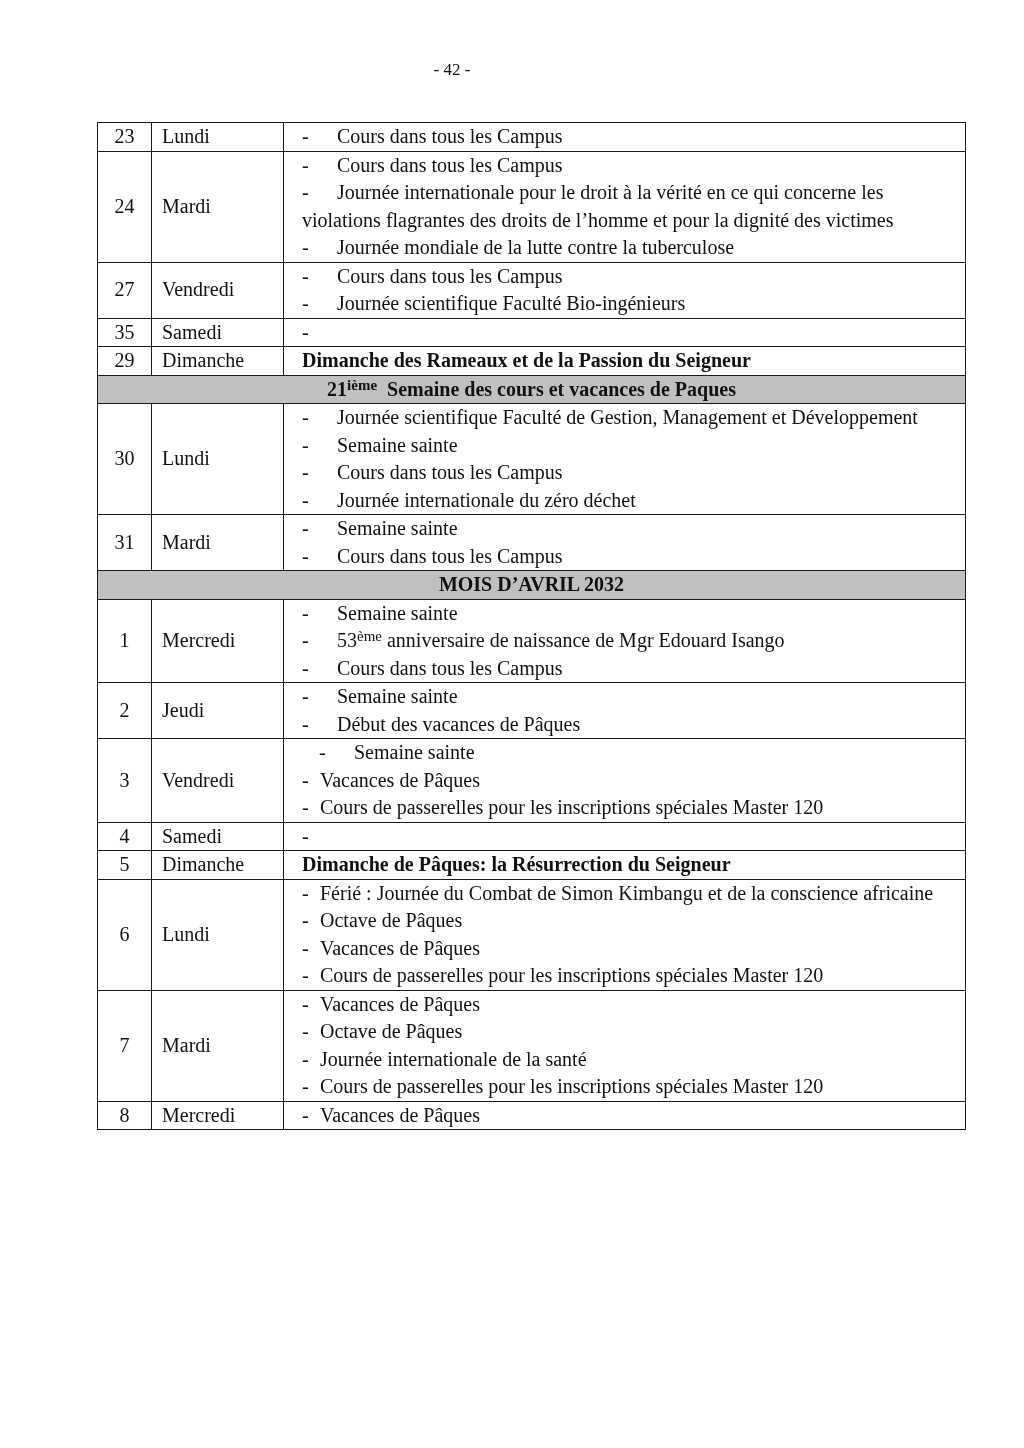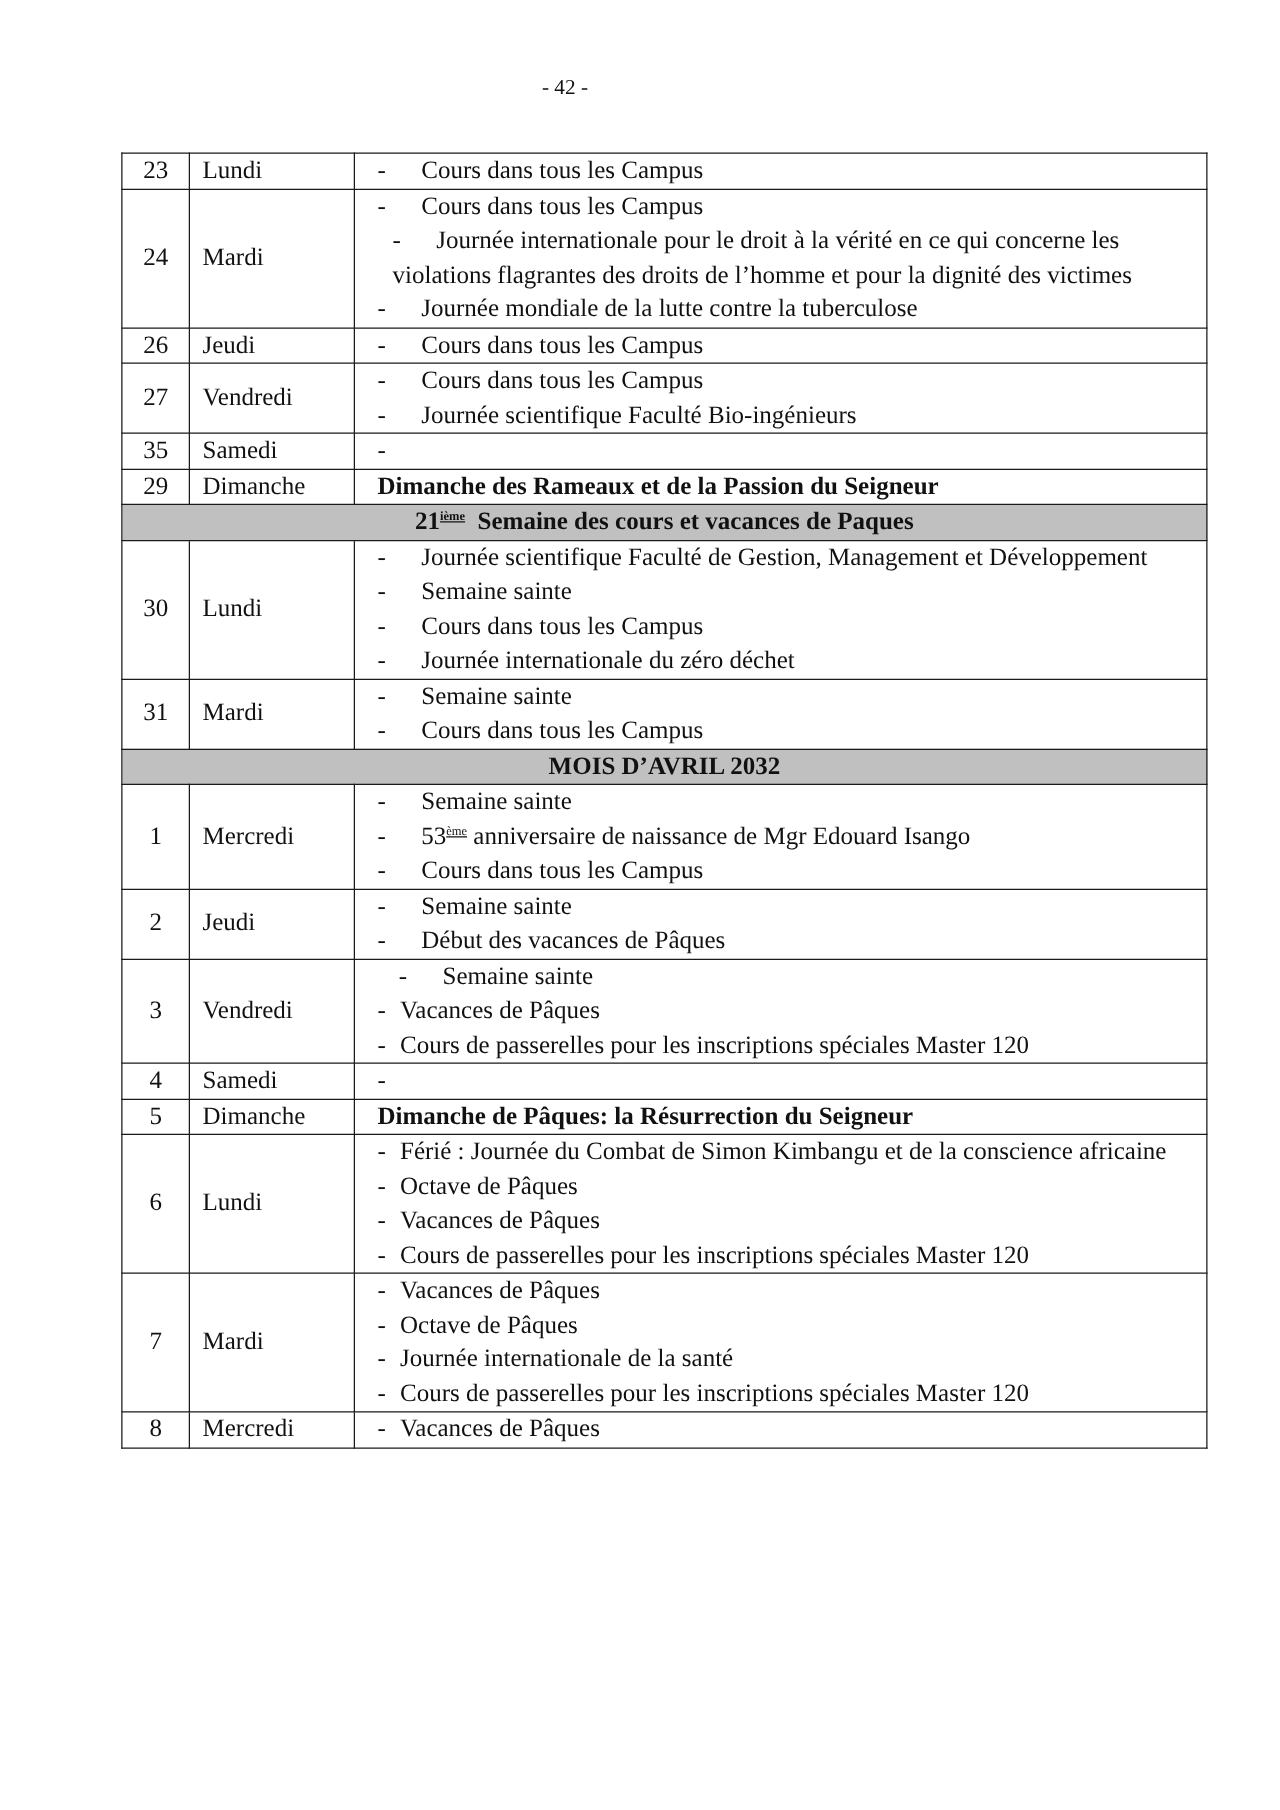--- a/index.html
+++ b/index.html
@@ -15,50 +15,43 @@
     td.events { padding: 0 8px 0 18px !important; }
     .ev { display: block; }
     .ev.indent { padding-left: 35px; text-indent: -35px; }
     .ev.indent .dash { display: inline-block; width: 35px; text-indent: 0; }
     .ev.wrap { padding-left: 0; }
     .ev.wrap .dash { display: inline-block; width: 35px; }
     .ev.short { padding-left: 18px; text-indent: -18px; }
     .ev.short .dash { display: inline-block; width: 18px; text-indent: 0; }
     .bold { font-weight: bold; }
     tr.section td { background: #c0c0c0; text-align: center; font-weight: bold; }
-    sup { font-size: 10px; vertical-align: top; position: relative; top: -4px; text-decoration: underline; }
+    sup { font-size: 15px; vertical-align: top; position: relative; top: -4px; }
   </style>
 </head>
 <body>
 
 <div class="page-number">- 42 -</div>
 
 <table class="cal">
   <tbody id="cal-body">
       <tr>
         <td class="num">23</td>
         <td class="day">Lundi</td>
         <td class="events">
           <span class="ev indent"><span class="dash">-</span><span>Cours dans tous les Campus</span></span>
         </td>
       </tr>
       <tr>
         <td class="num">24</td>
         <td class="day">Mardi</td>
         <td class="events">
           <span class="ev indent"><span class="dash">-</span><span>Cours dans tous les Campus</span></span>
-          <span class="ev wrap" style="margin-left: 12px; padding-left: 0px; text-indent: 0px;"><span class="dash" style="width: 35px; padding-left: 0px;">-</span><span>Journée internationale pour le droit à la vérité en ce qui concerne les violations flagrantes des droits de l’homme et pour la dignité des victimes</span></span>
+          <span class="ev wrap" style="margin-left: 0px; padding-left: 0px; text-indent: 0px;"><span class="dash" style="width: 35px; padding-left: 0px;">-</span><span>Journée internationale pour le droit à la vérité en ce qui concerne les violations flagrantes des droits de l’homme et pour la dignité des victimes</span></span>
           <span class="ev indent"><span class="dash">-</span><span>Journée mondiale de la lutte contre la tuberculose</span></span>
-        </td>
-      </tr>
-      <tr>
-        <td class="num">26</td>
-        <td class="day">Jeudi</td>
-        <td class="events">
-          <span class="ev indent"><span class="dash">-</span><span>Cours dans tous les Campus</span></span>
         </td>
       </tr>
       <tr>
         <td class="num">27</td>
         <td class="day">Vendredi</td>
         <td class="events">
           <span class="ev indent"><span class="dash">-</span><span>Cours dans tous les Campus</span></span>
           <span class="ev indent"><span class="dash">-</span><span>Journée scientifique Faculté Bio-ingénieurs</span></span>
         </td>
       </tr>

